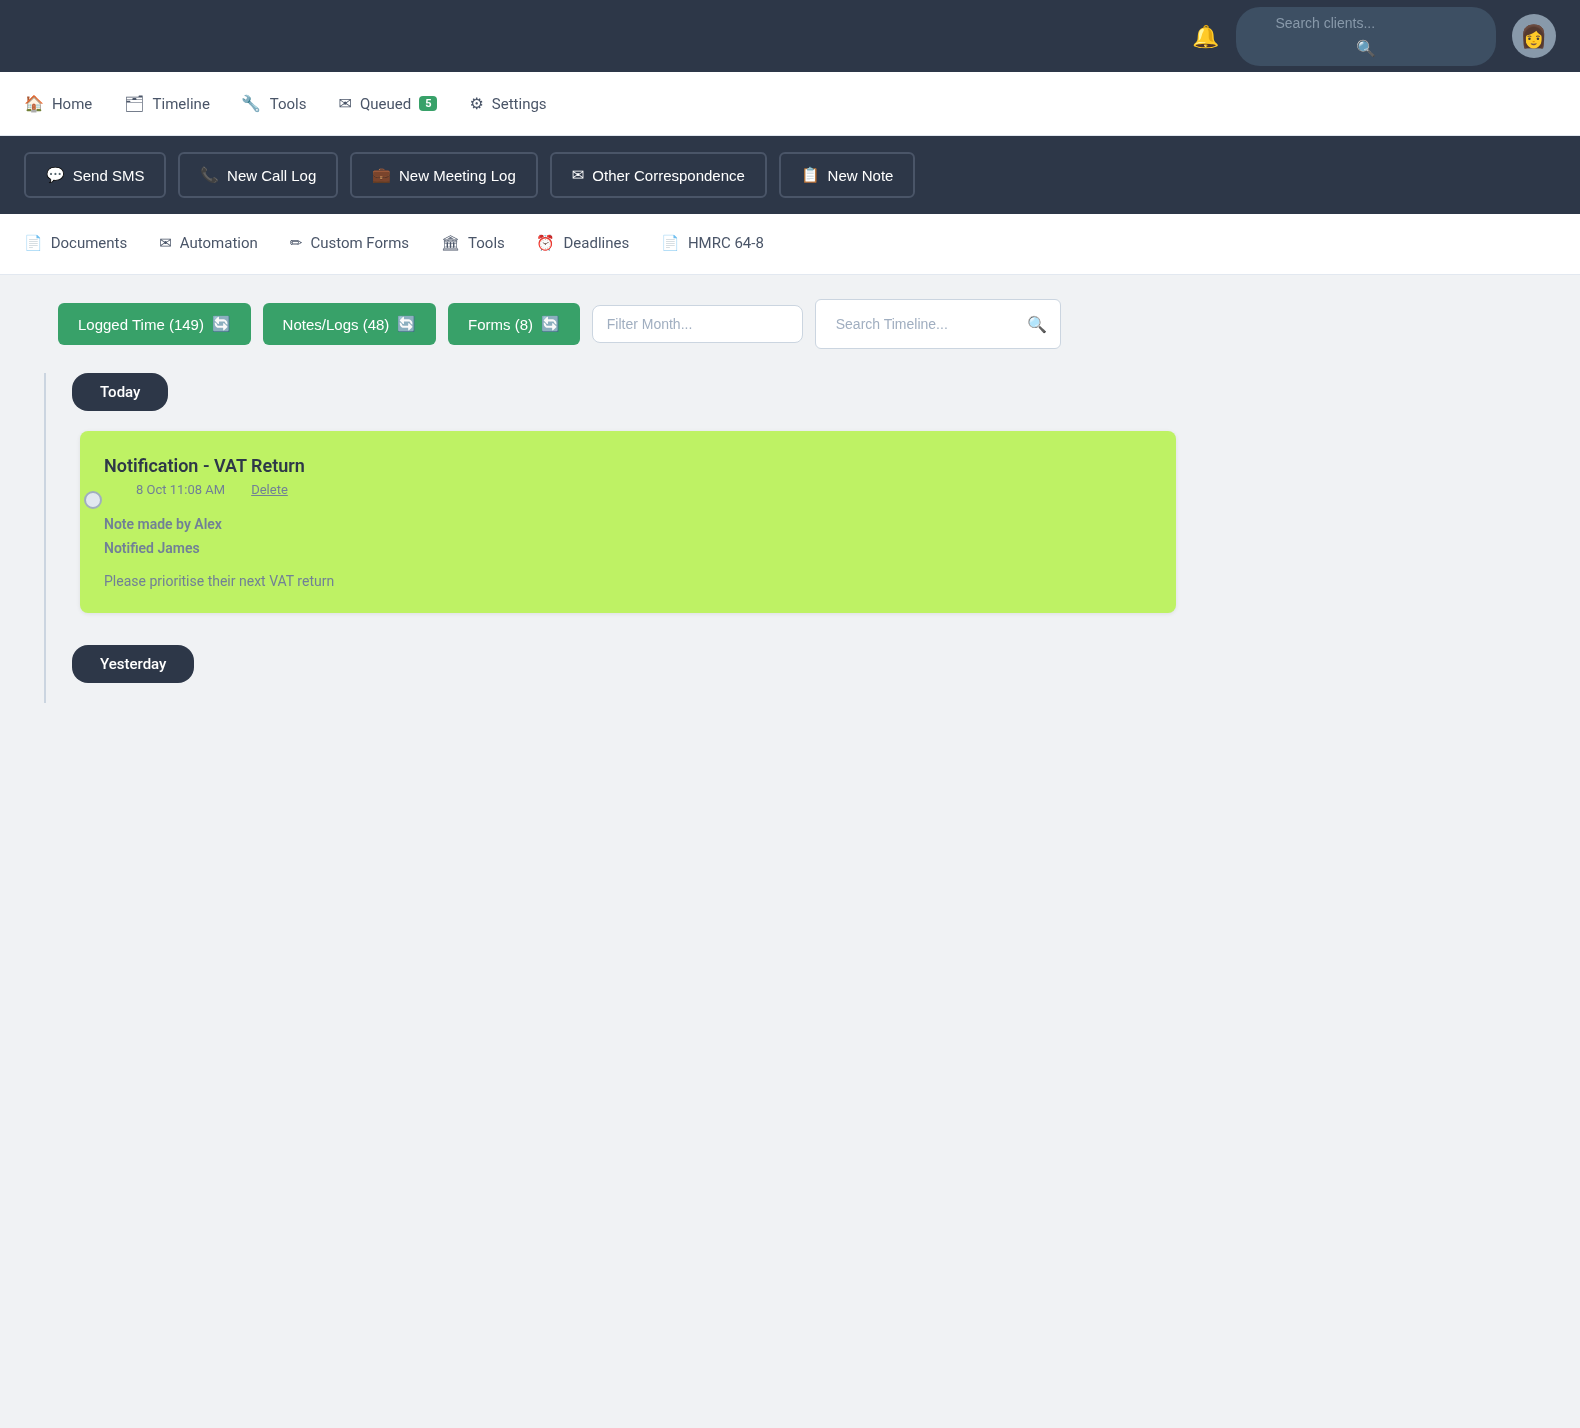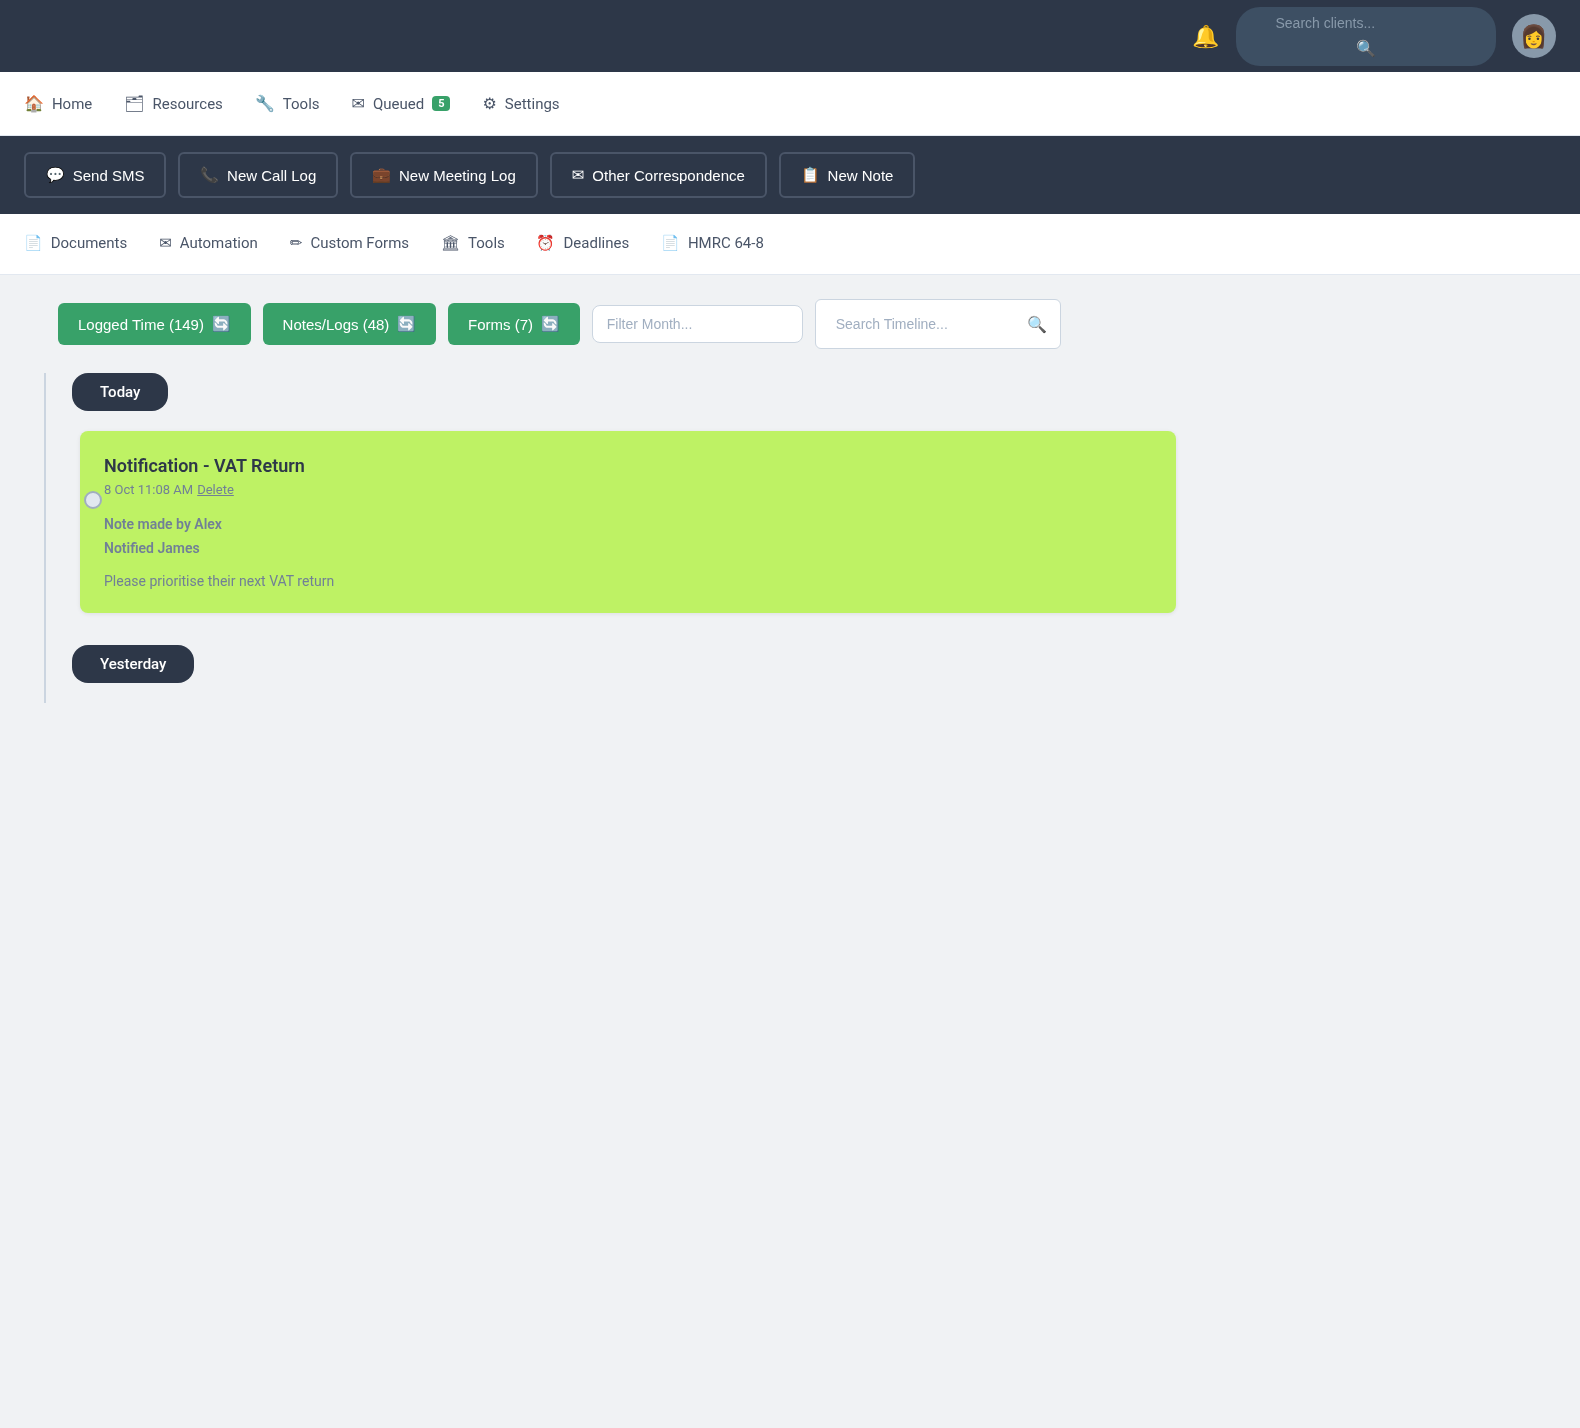--- a/index.html
+++ b/index.html
@@ -247,22 +247,23 @@
     }
     .card-title {
       font-size: 18px;
       font-weight: 600;
       color: #2d3748;
       margin-bottom: 6px;
     }
     .card-meta {
       display: flex;
       align-items: center;
-      gap: 4px;
+      gap: 26px;
       margin-bottom: 16px;
+      margin-left: 32px;
     }
     .card-time {
       font-size: 13px;
       color: #718096;
     }
     .card-delete {
       font-size: 13px;
       color: #718096;
       text-decoration: underline;
       cursor: pointer;
@@ -296,21 +297,21 @@
   </div>
 </div>
 
 <div class="secondary-nav">
   <div class="nav-item">
     <span class="nav-icon">🏠</span>
     <span>Home</span>
   </div>
   <div class="nav-item">
     <span class="nav-icon">🗂</span>
-    <span>Resources</span>
+    <span>Timeline</span>
   </div>
   <div class="nav-item">
     <span class="nav-icon">🔧</span>
     <span>Tools</span>
   </div>
   <div class="nav-item">
     <span class="nav-icon">✉</span>
     <span>Queued</span>
     <span class="badge">5</span>
   </div>
@@ -375,21 +376,21 @@
   <div class="filter-row">
     <button class="filter-btn">
       <span>Logged Time (149)</span>
       <span>🔄</span>
     </button>
     <button class="filter-btn">
       <span>Notes/Logs (48)</span>
       <span>🔄</span>
     </button>
     <button class="filter-btn">
-      <span>Forms (7)</span>
+      <span>Forms (8)</span>
       <span>🔄</span>
     </button>
     <input class="filter-input" type="text" placeholder="Filter Month..." style="">
     <div class="search-timeline-wrap">
       <input type="text" placeholder="Search Timeline..." style="">
       <span class="search-timeline-icon">🔍</span>
     </div>
   </div>
 
   <div class="timeline">

